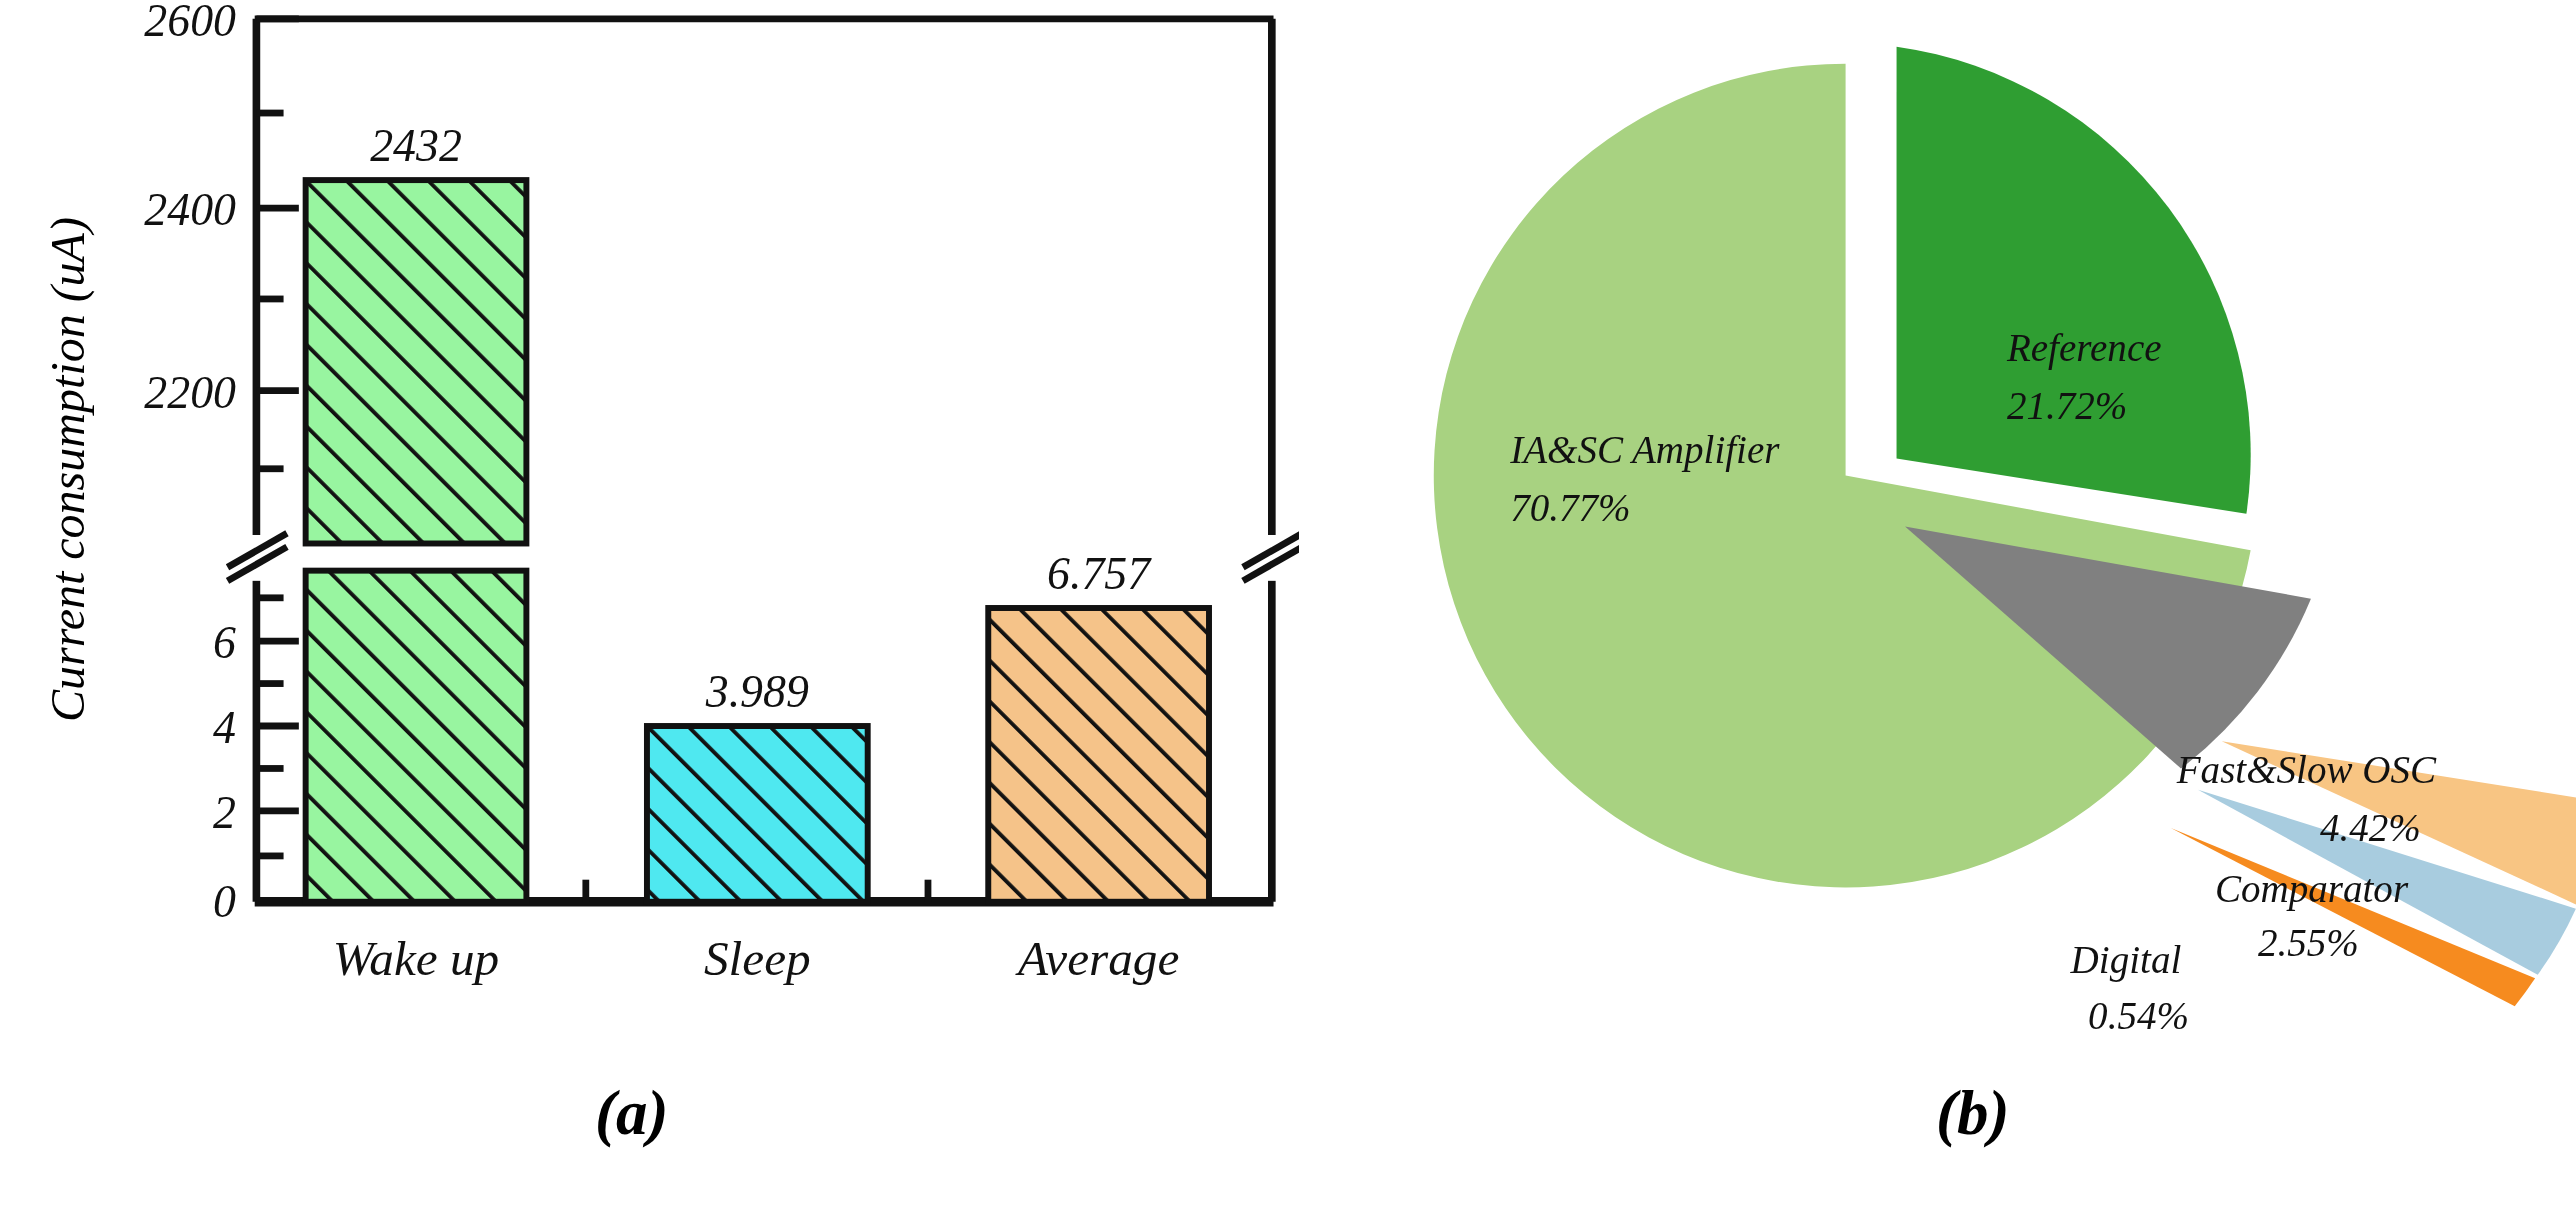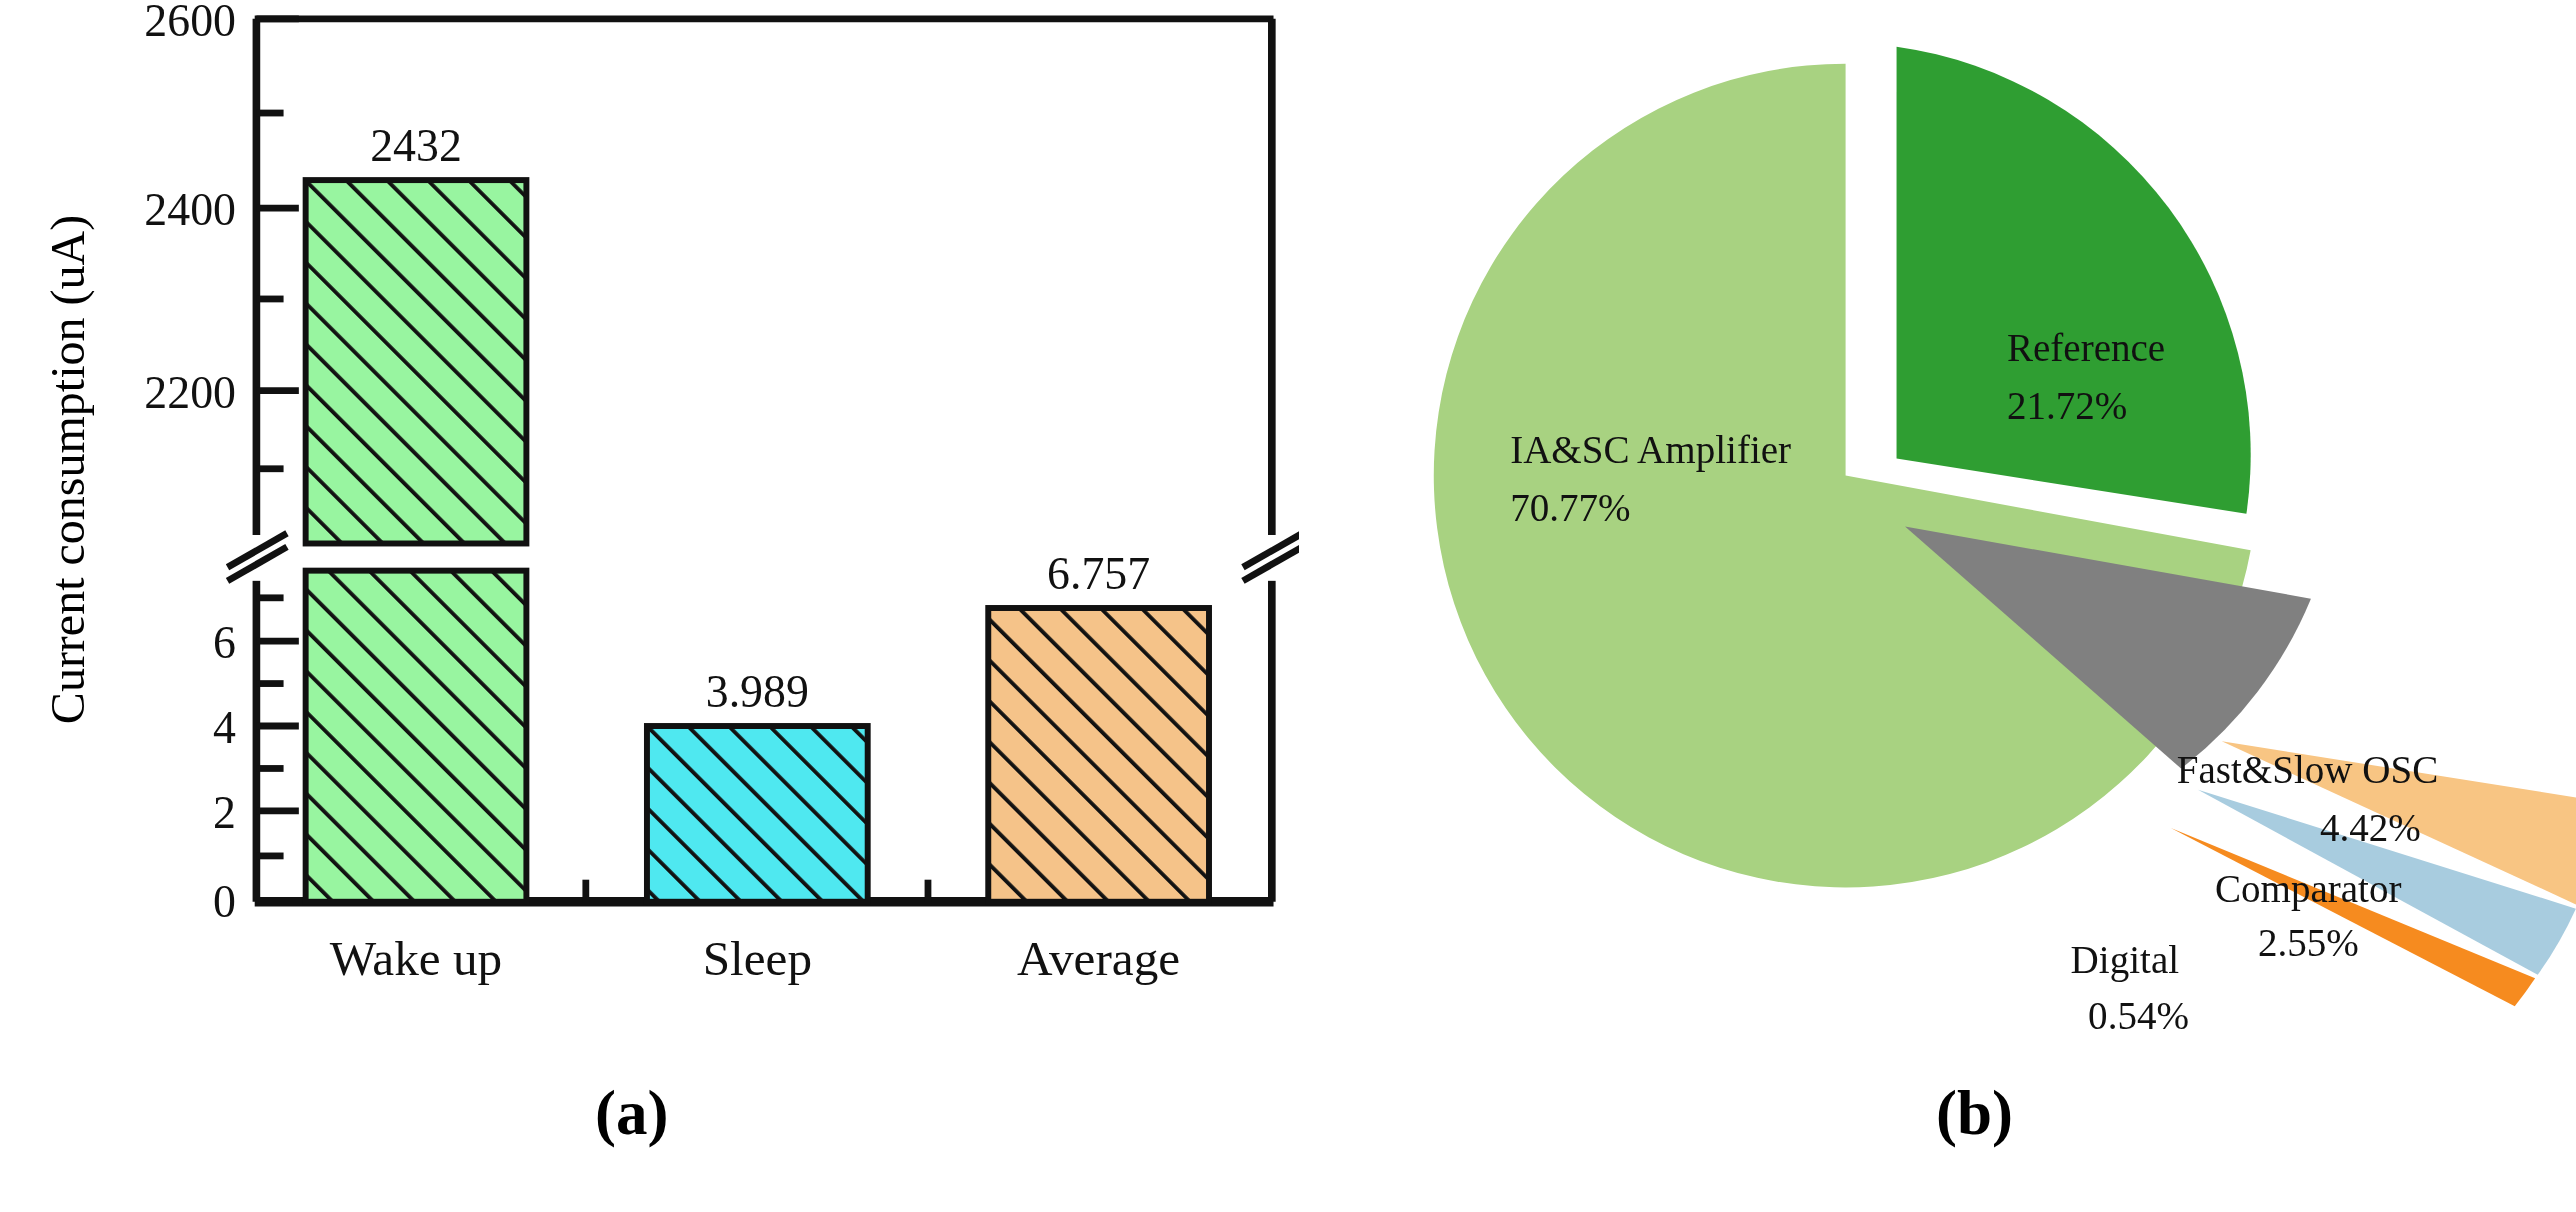--- a/index.html
+++ b/index.html
@@ -1,18 +1,18 @@
 <!DOCTYPE html>
 <html style="font-size:13.6px"><head>
 <meta charset="utf-8">
 <style>
   html,body{margin:0;padding:0;background:#fff;}
   body{width:2576px;height:1213px;position:relative;overflow:hidden;
        font-family:"Liberation Serif","DejaVu Serif",serif;color:#000;}
-  .fig{position:absolute;inset:0;}
+  .fig{position:absolute;inset:0;font-style:italic;}
   svg{display:block;}
   .cap{position:absolute;font-weight:bold;font-size:63px;font-family:"Liberation Serif",serif;}
   #cap-a{left:595px;top:1077px;}
   #cap-b{left:1936px;top:1077px;}
   .ylab{position:absolute;left:-255px;top:442px;width:645px;text-align:center;
         transform:rotate(-90deg);font-size:48px;white-space:nowrap;}
   .tick-txt{font-size:54px;font-family:"Liberation Serif",serif;fill:#111;}
   .barval{font-size:54px;font-family:"Liberation Serif",serif;fill:#111;text-anchor:middle;}
   .xcat{font-size:58px;font-family:"Liberation Serif",serif;fill:#111;text-anchor:middle;}
   .pietxt{font-size:46px;font-family:"Liberation Serif",serif;fill:#111;}

